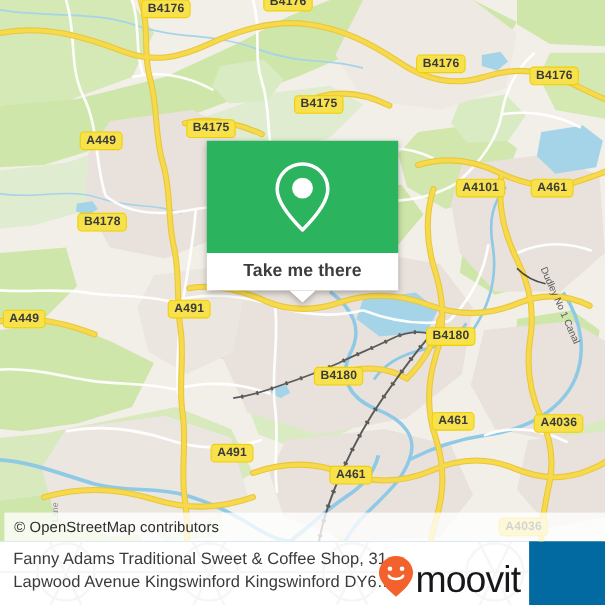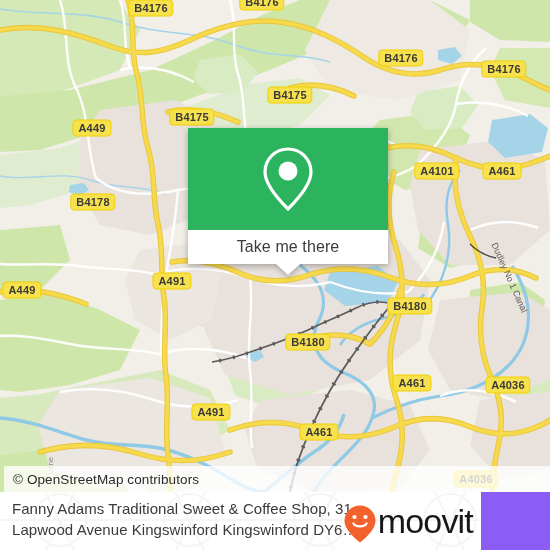--- a/index.html
+++ b/index.html
@@ -8,21 +8,21 @@
     background: #ffffff;
   }
   body {
     font-family: "Liberation Sans", sans-serif;
   }
   #screen {
     position: relative;
     width: 550px;
     height: 550px;
     overflow: hidden;
-    background: #8b5cf6;
+    background: #0369a1;
   }
 
   
   #map {
     position: absolute;
     left: 0; top: 0;
     width: 550px;
     height: 492px;
     overflow: hidden;
     background: #f2efe9;
@@ -83,22 +83,23 @@
     font-size: 13.5px;
     color: #2b2b2b;
     letter-spacing: 0.1px;
   }
 
   
   #card {
     position: absolute;
     left: 188px;
     top: 128px;
-    width: 200px;
+    width: 174px;
     filter: drop-shadow(0 2px 3px rgba(0,0,0,0.30));
+    font-weight: bold;
   }
   #card-head {
     height: 102px;
     background: #2bb35e;
     display: flex;
     align-items: center;
     justify-content: center;
   }
   #card-foot {
     height: 34px;
@@ -149,21 +150,21 @@
     font-size: 15px;
     line-height: 21px;
     color: #3a3a3a;
     letter-spacing: 0.05px;
   }
   #brand {
     position: absolute;
     right: 8px;
     top: 12px;
     display: flex;
-    align-items: flex-start;
+    align-items: flex-end;
     gap: 1px;
   }
   #brand-text {
     font-family: "Liberation Sans", sans-serif;
     font-size: 34px;
     font-weight: 500;
     color: #16171a;
     letter-spacing: -0.8px;
     line-height: 34px;
   }

